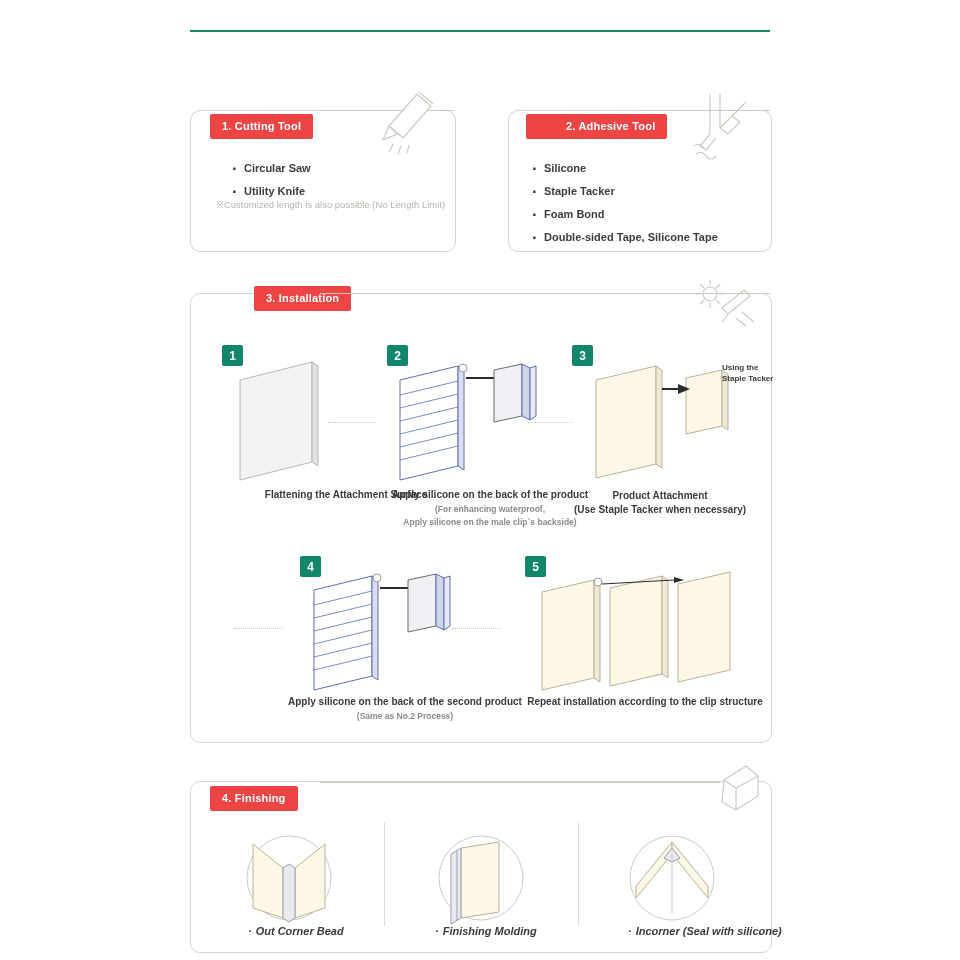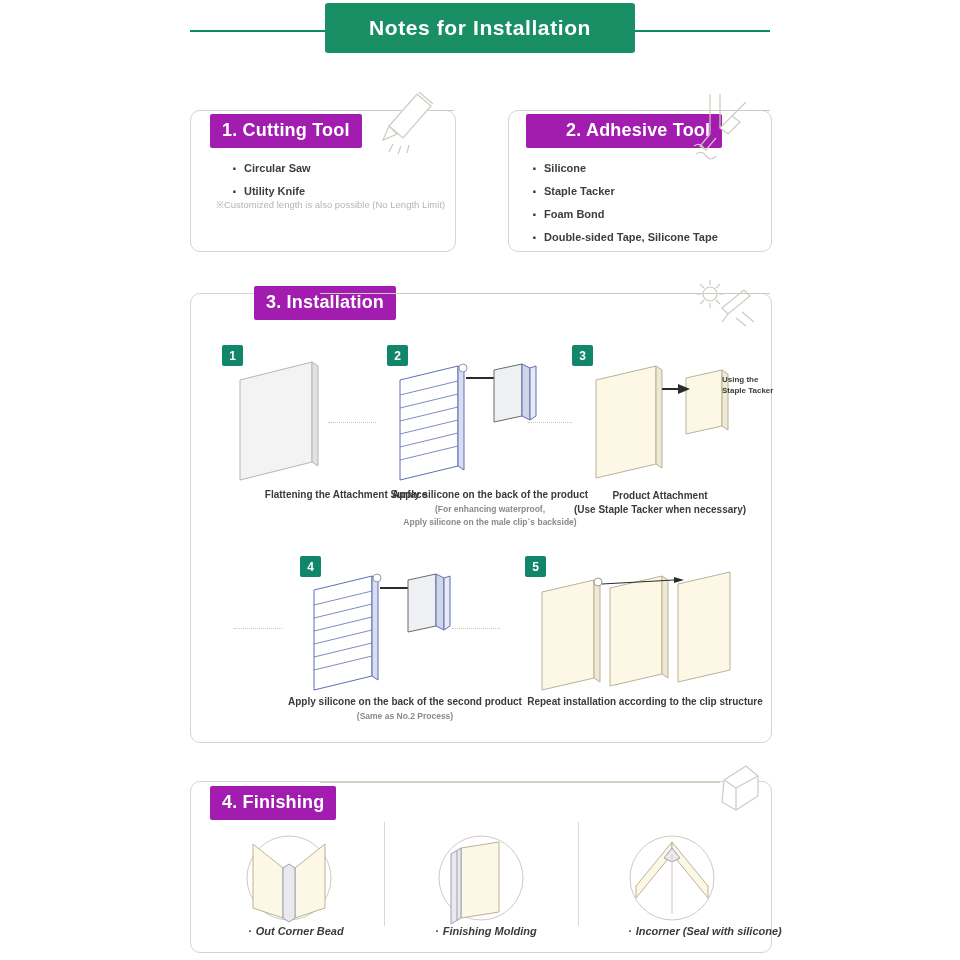--- a/index.html
+++ b/index.html
@@ -26,22 +26,22 @@
   .title-box .t{
     color:#ffffff;font-size:21px;font-weight:bold;letter-spacing:.6px;
   }
   
   .card{
     position:absolute;
     border:1px solid #d8d4cc;border-radius:10px;background:#fff;
   }
   .tag{
     position:absolute;
-    background:#a21caf;color:#ffffff;
-    font-size:18px;font-weight:bold;
+    background:#ef4444;color:#ffffff;
+    font-size:11px;font-weight:bold;
     padding:6px 12px 7px 12px;border-radius:2px;
     letter-spacing:.2px;white-space:nowrap;
   }
   .tag-rule{
     position:absolute;height:1px;background:#cfc9bf;
   }
   
   .bullets{position:absolute;}
   .bullets li{
     list-style:none;font-size:11px;font-weight:bold;color:#3d3d3d;
@@ -77,23 +77,20 @@
     content:"·";margin-right:4px;color:#3b3b3b;
   }
   svg{display:block;}
   .svg-abs{position:absolute;left:0;top:0;}
 </style>
 </head>
 <body>
 
 <div class="header">
   <div class="rule"></div>
-  <div class="title-box">
-    <span class="t">Notes for Installation</span>
-  </div>
 </div>
 
 <div class="card" style="left:190px;top:110px;width:264px;height:140px;">
 </div>
 <div class="tag" style="left:210px;top:114px;">1. Cutting Tool</div>
 <div class="tag-rule" style="left:318px;top:110px;width:136px;"></div>
 
 <svg class="svg-abs" width="80" height="70" style="left:375px;top:88px;">
   <g stroke="#cfcac2" stroke-width="1.2" fill="none">
     <path d="M42 6 L56 18 L28 50 L14 38 Z" fill="#ffffff"></path>
@@ -200,21 +197,21 @@
     <polygon points="20,32 80,18 80,116 20,130" fill="#fdf8e6" stroke="#b9b29a" stroke-width="1"></polygon>
     <polygon points="80,18 86,22 86,120 80,116" fill="#efe8d2" stroke="#b9b29a" stroke-width="1"></polygon>
     <polygon points="110,30 146,22 146,78 110,86" fill="#fdf8e6" stroke="#b9b29a" stroke-width="1"></polygon>
     <polygon points="146,22 152,26 152,82 146,78" fill="#efe8d2" stroke="#b9b29a" stroke-width="1"></polygon>
     <g fill="#2b2b2b">
         <rect x="86" y="40" width="16" height="2"></rect>
         <polygon points="102,36 114,41 102,46"></polygon>
       </g>
   </g>
 </svg>
-<div class="cap tiny" style="left:722px;top:362px;text-align:left;margin-top:12px;">
+<div class="cap tiny" style="left:722px;top:362px;text-align:left;">
   <span>Using the</span><br>
   <span>Staple Tacker</span>
 </div>
 <div class="cap" style="left:560px;top:489px;width:200px;line-height:14px;">
   <span>Product Attachment</span><br>
   <span>(Use Staple Tacker when necessary)</span>
 </div>
 
 <div class="step-badge" style="left:300px;top:556px;">4</div>
 <div class="dots" style="left:234px;top:628px;width:48px;"></div>

